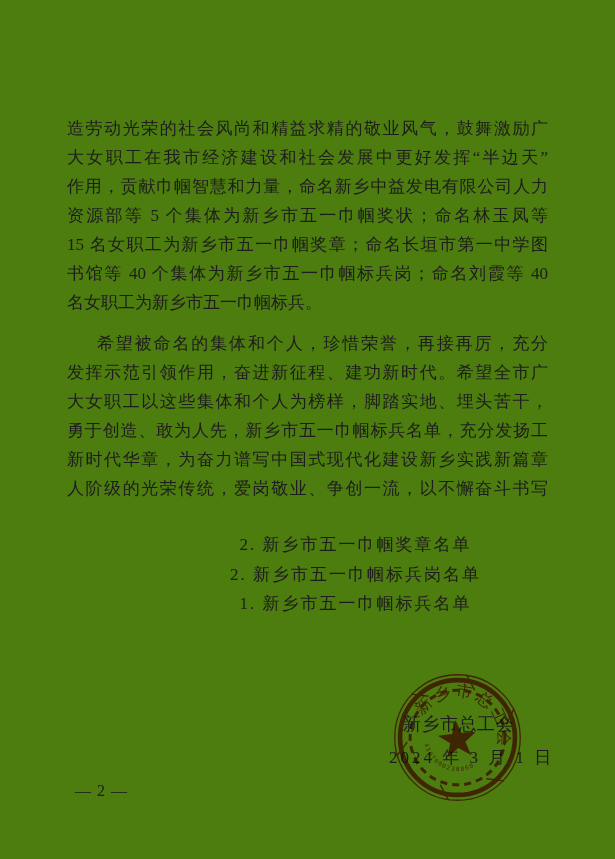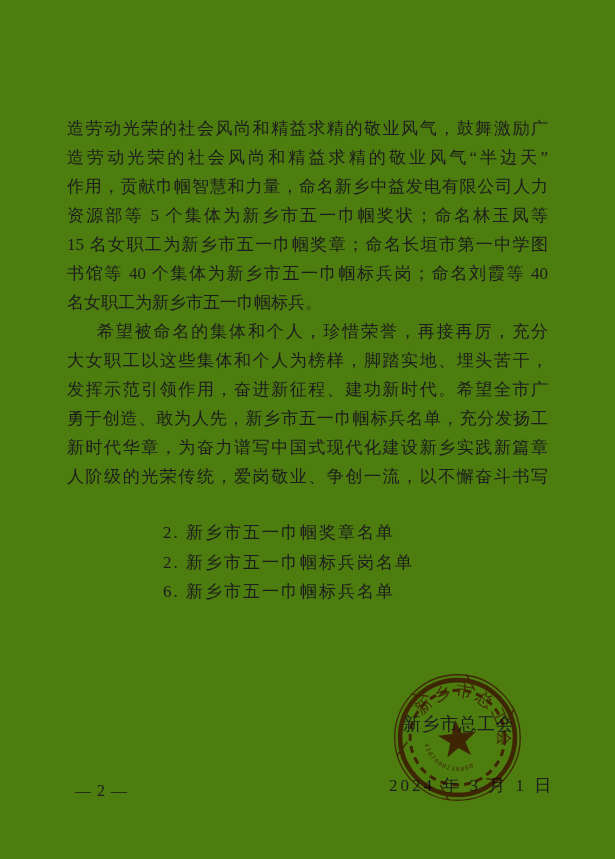--- a/index.html
+++ b/index.html
@@ -21,39 +21,39 @@
     text-align:justify;
     text-align-last:justify;
     text-justify:inter-character;
     white-space:normal;
   }
   .para .line.last{
     text-align-last:left;
   }
   .para.para-indent .line.first{
     text-indent:30px;
+    margin-top:12px;
   }
   .attachments{
     margin-top:27px;
     font-size:17px;
     line-height:29.6px;
     letter-spacing:2px;
   }
   .attach-first{padding-left:45px;}
-  .attach-cont{padding-left:96px;}
+  .attach-cont{padding-left:96px;text-align:center;}
   .sig-org{
     position:absolute;left:403px;top:712px;
     font-size:18px;letter-spacing:0.5px;
     z-index:1;
   }
   .sig-date{
     position:absolute;left:389px;top:746px;
     font-size:17px;letter-spacing:3px;
     z-index:1;
-    margin-top:28px;
   }
   .page-num{
     position:absolute;left:75px;top:782px;
     font-size:16px;letter-spacing:1px;
   }
   .seal{
     position:absolute;left:391px;top:671px;
     width:133px;height:133px;
     mix-blend-mode:multiply;
     opacity:0.85;
@@ -63,40 +63,40 @@
   .seal svg{width:100%;height:100%;}
 </style>
 </head>
 <body>
 
 <div class="page">
 
   <div class="content">
     <div class="para">
         <div class="line first">造劳动光荣的社会风尚和精益求精的敬业风气，鼓舞激励广</div>
-        <div class="line">造劳动光荣的社会风尚和精益求精的敬业风气“半边天”</div>
+        <div class="line">大女职工在我市经济建设和社会发展中更好发挥“半边天”</div>
         <div class="line">作用，贡献巾帼智慧和力量，命名新乡中益发电有限公司人力</div>
         <div class="line">资源部等 5 个集体为新乡市五一巾帼奖状；命名林玉凤等</div>
         <div class="line">15 名女职工为新乡市五一巾帼奖章；命名长垣市第一中学图</div>
         <div class="line">书馆等 40 个集体为新乡市五一巾帼标兵岗；命名刘霞等 40</div>
         <div class="line last">名女职工为新乡市五一巾帼标兵。</div>
       </div>
     <div class="para para-indent">
         <div class="line first">希望被命名的集体和个人，珍惜荣誉，再接再厉，充分</div>
+        <div class="line">发挥示范引领作用，奋进新征程、建功新时代。希望全市广</div>
         <div class="line">大女职工以这些集体和个人为榜样，脚踏实地、埋头苦干，</div>
-        <div class="line">发挥示范引领作用，奋进新征程、建功新时代。希望全市广</div>
         <div class="line">勇于创造、敢为人先，新乡市五一巾帼标兵名单，充分发扬工</div>
         <div class="line">新时代华章，为奋力谱写中国式现代化建设新乡实践新篇章</div>
         <div class="line">人阶级的光荣传统，爱岗敬业、争创一流，以不懈奋斗书写</div>
       </div>
 
     <div class="attachments">
       <div class="attach-cont">2. 新乡市五一巾帼奖章名单</div>
       <div class="attach-cont">2. 新乡市五一巾帼标兵岗名单</div>
-      <div class="attach-cont">6. 新乡市五一巾帼标兵名单</div>
+      <div class="attach-cont">1. 新乡市五一巾帼标兵名单</div>
     </div>
   </div>
 
   <div class="sig-org">新乡市总工会</div>
   <div class="sig-date">2024 年 3 月 1 日</div>
 
   <div class="page-num">— 2 —</div>
 
   <div class="seal">
     <svg viewBox="0 0 132 132" xmlns="http://www.w3.org/2000/svg">

